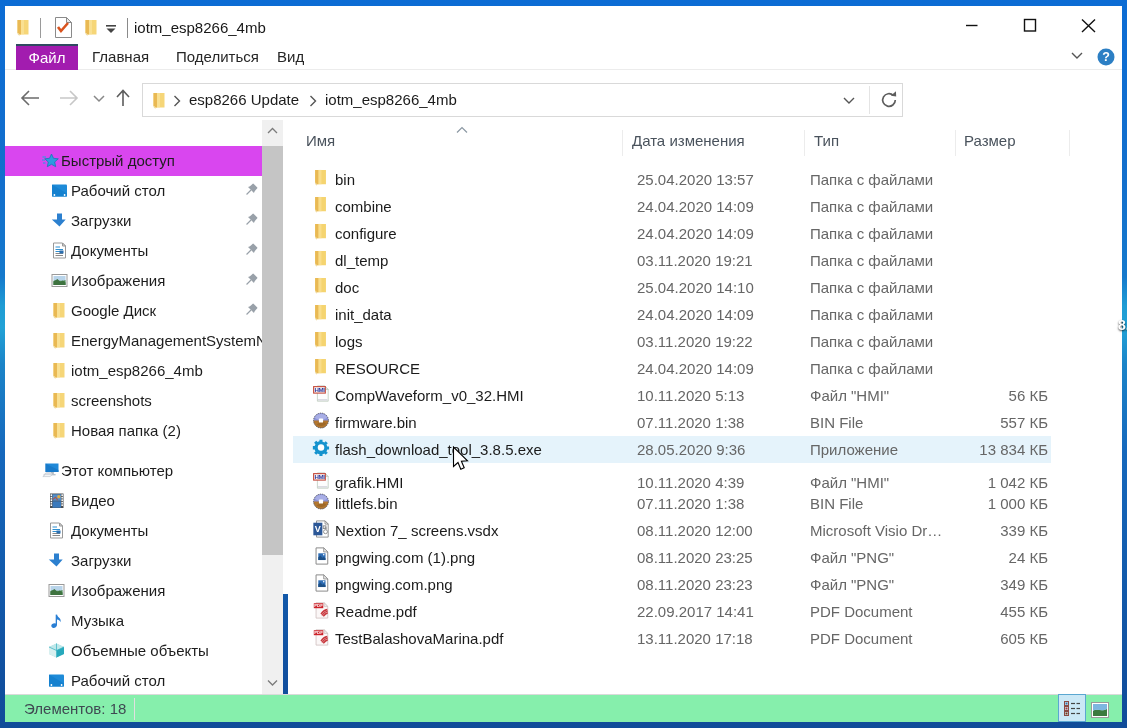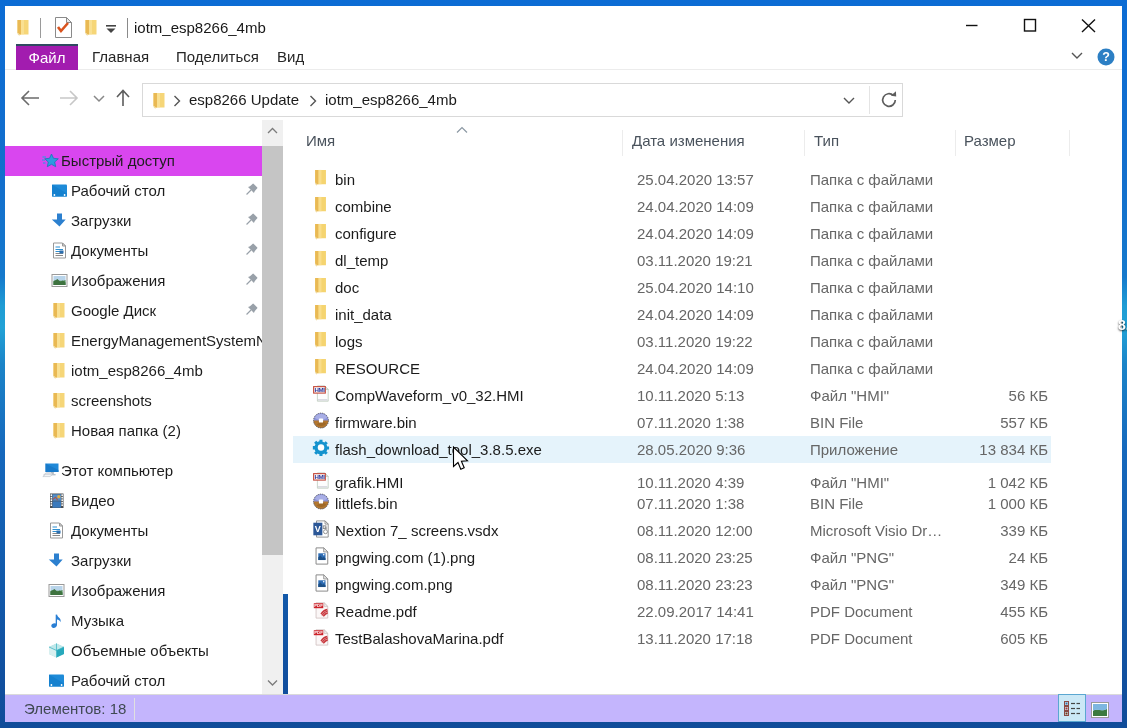--- a/index.html
+++ b/index.html
@@ -38,21 +38,21 @@
   .hdr { position:absolute; top:12px; font-size:15px; color:#49525c; }
   .hsep { position:absolute; top:10px; width:1px; height:26px; background:#ececec; }
   .frow { position:absolute; left:5px; width:758px; height:27px; }
   .frow .nm { position:absolute; left:42px; top:5px; font-size:15px; color:#1b1b1b; white-space:nowrap; }
   .frow .dt { position:absolute; left:344px; top:5px; font-size:15px; color:#666; white-space:nowrap; }
   .frow .tp { position:absolute; left:517px; top:5px; font-size:15px; color:#666; white-space:nowrap; }
   .frow .sz { position:absolute; right:3px; top:5px; font-size:15px; color:#666; white-space:nowrap; }
   .frow .ficon { position:absolute; left:19px; top:5px; width:18px; height:18px; }
   .hover { background:#e5f3fb; }
   
-  .statusbar { position:absolute; left:0; top:688px; width:100%; height:28px; background:#c4b5fd; border-top:1px solid #dadada; }
+  .statusbar { position:absolute; left:0; top:688px; width:100%; height:28px; background:#86efac; border-top:1px solid #dadada; }
 </style>
 </head>
 <body>
 <div id="win">
 
   <div class="titlebar">
     <svg class="abs" style="left:12px;top:13px" width="12" height="17" viewBox="0 0 12 17">
         <path d="M0.5 1 H11.5 V15.5 H2.5 L0.5 13.5 z" fill="#f6d678"></path>
         <path d="M0.5 1 H4 V15.5 H2.5 L0.5 13.5 z" fill="#e9b954"></path>
         <path d="M4 1 H7 V15.5 H4 z" fill="#fbe49c" opacity="0.7"></path>

